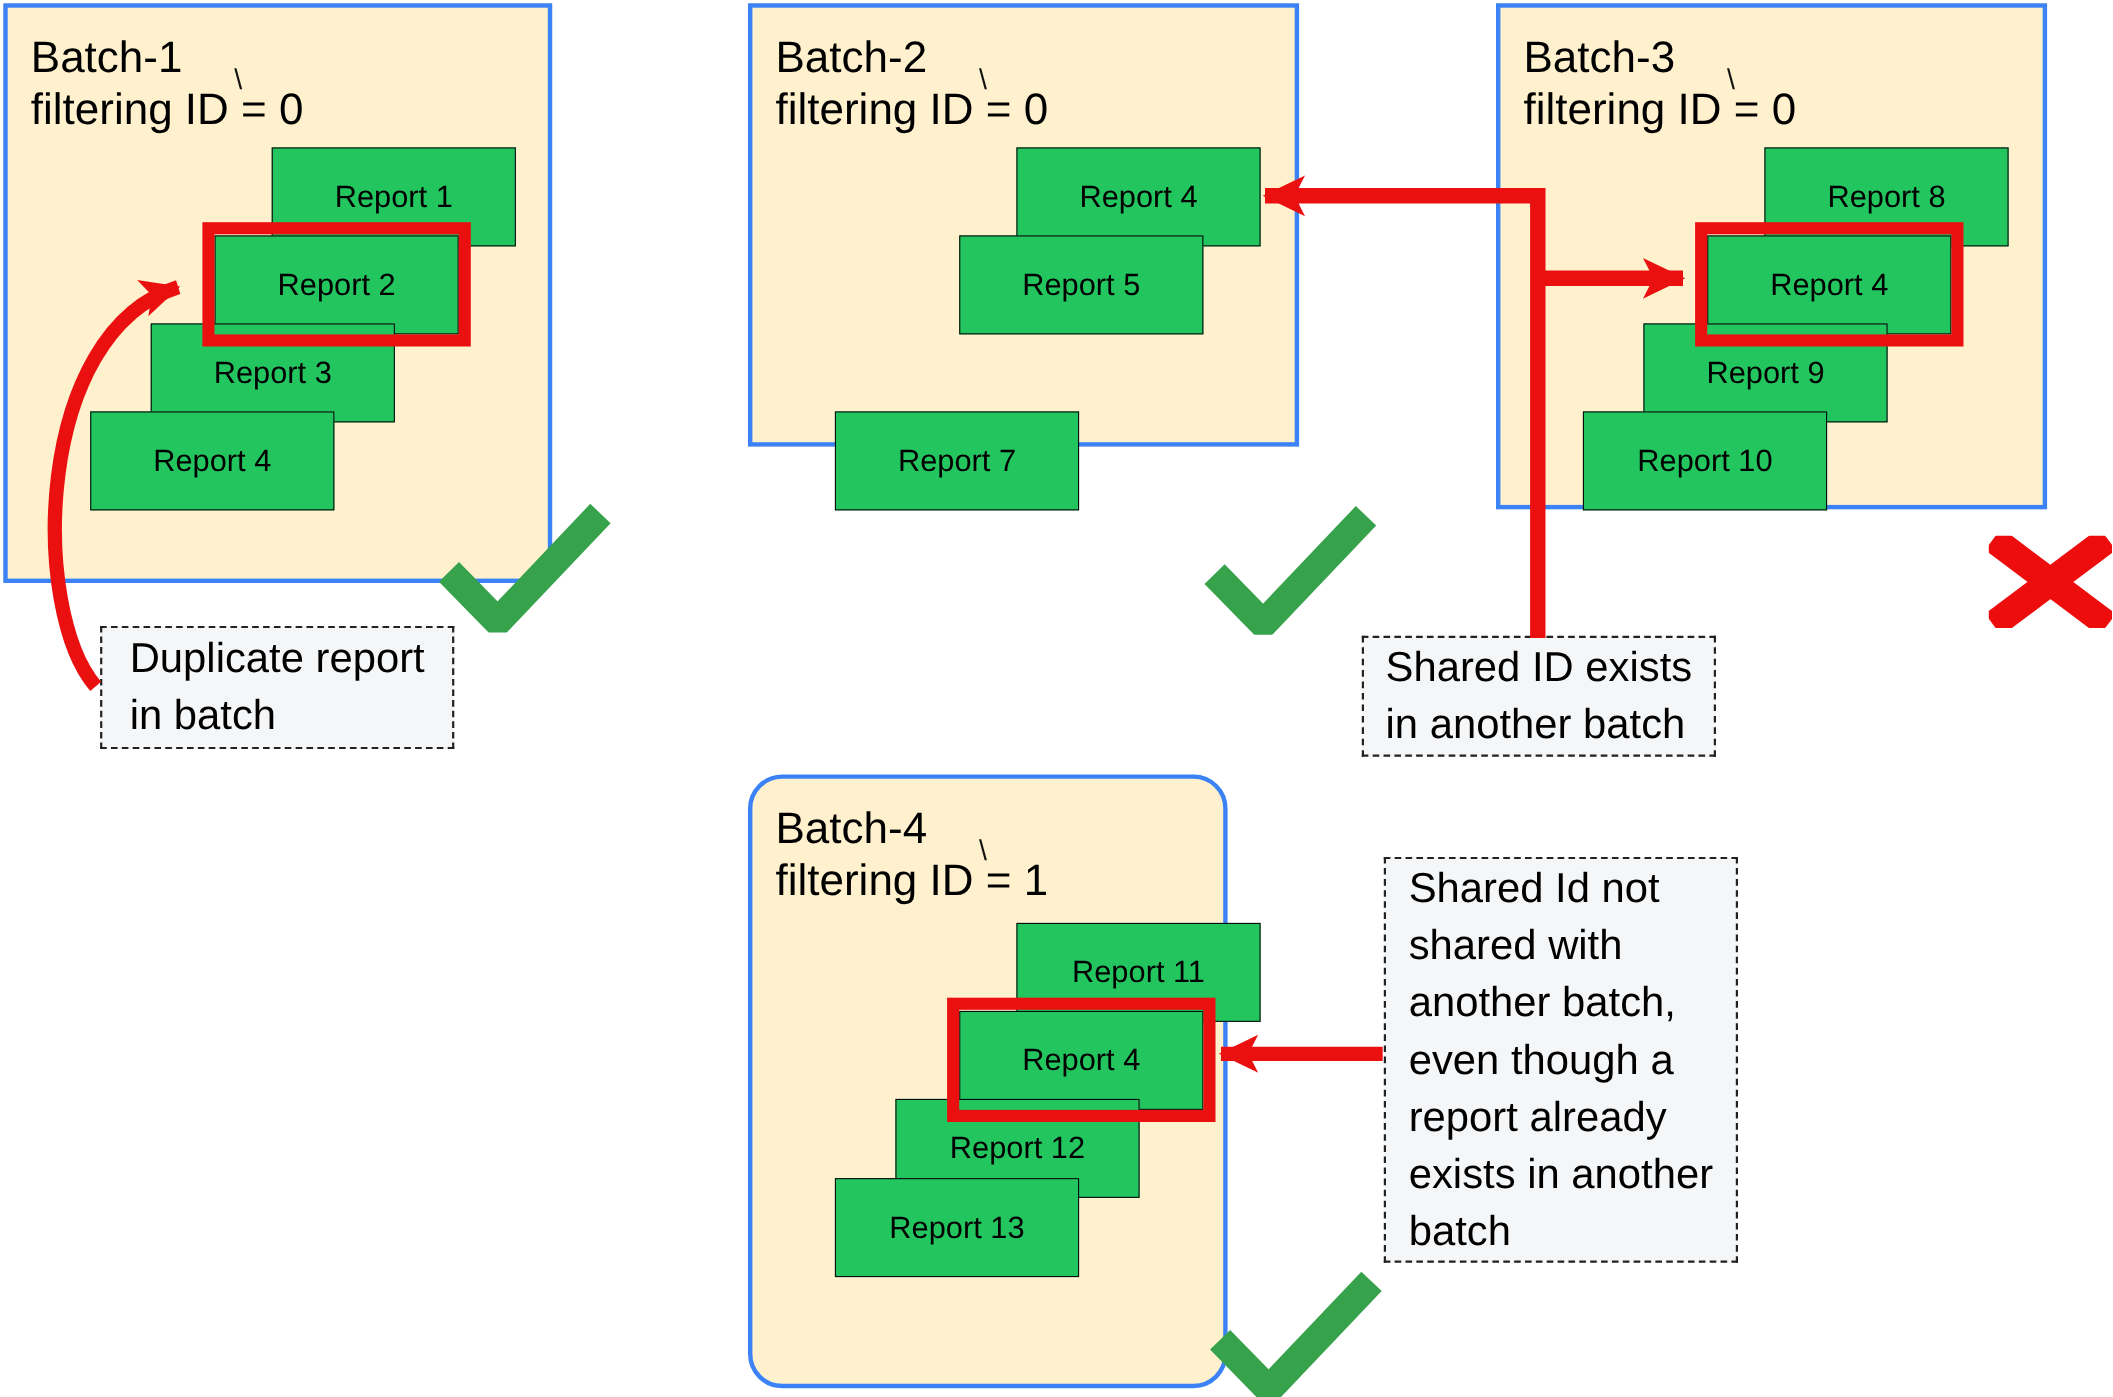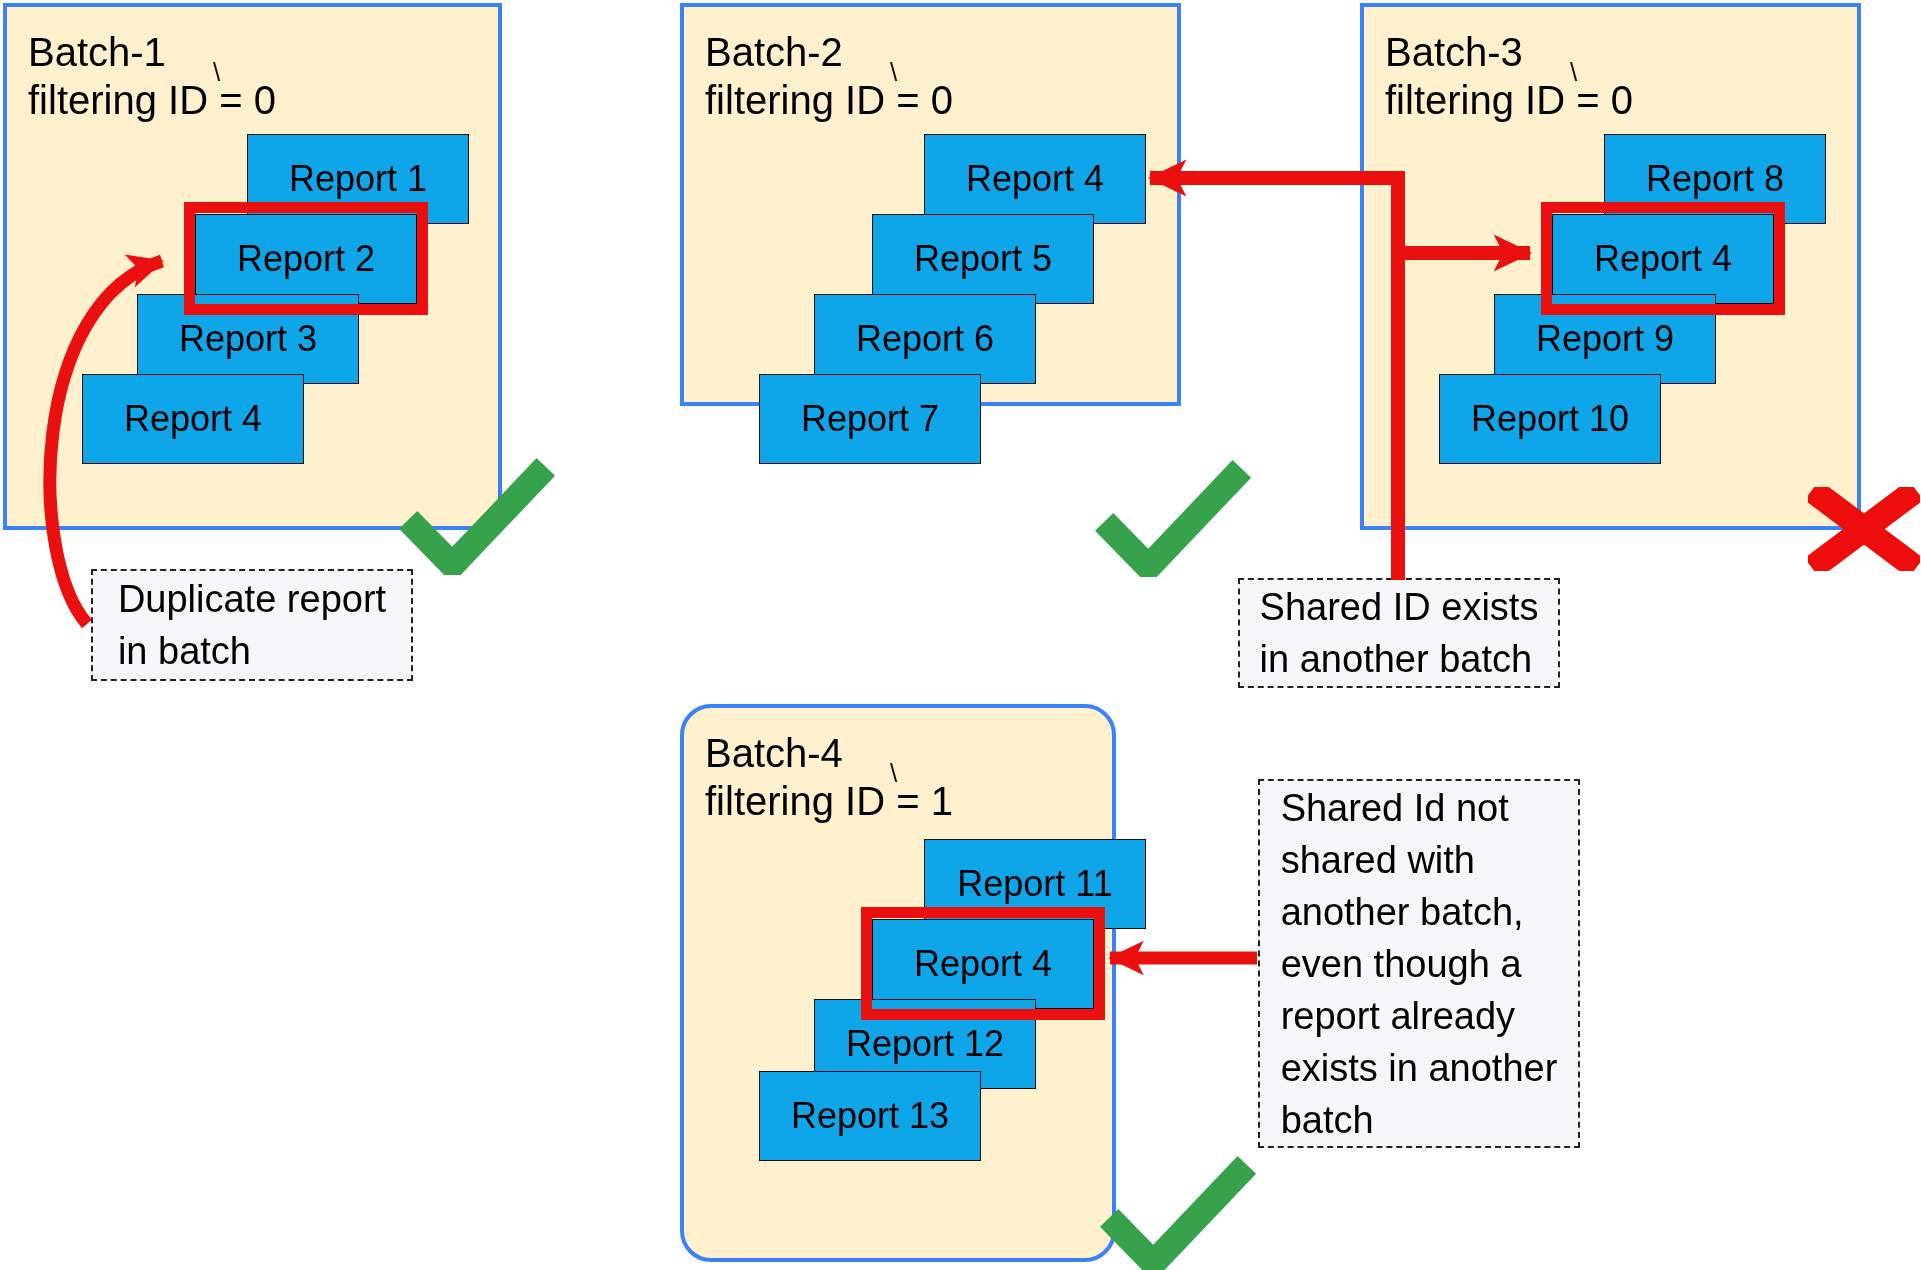--- a/index.html
+++ b/index.html
@@ -31,27 +31,27 @@
     left: 206px;
     top: 52px;
     font-size: 26px;
     line-height: 26px;
     color: #111111;
   }
   .report {
     position: absolute;
     width: 222px;
     height: 90px;
-    background: #0ea5e9;
+    background: #22c55e;
     border: 1.5px solid #0c0c0c;
     box-sizing: border-box;
     display: flex;
     align-items: center;
     justify-content: center;
-    font-size: 36px;
+    font-size: 28px;
     white-space: nowrap;
   }
   .report.r0 { left: 240px; top: 127px; }
   .report.r1 { left: 188px; top: 207px; }
   .report.r2 { left: 130px; top: 287px; }
   .report.r3 { left:  75px; top: 367px; }
   .hl-outline {
     position: absolute;
     left: 177px;
     top: 195px;
@@ -102,25 +102,24 @@
   </section>
 
   <section class="batch" style="left:680px; top:3px; width:501px; height:403px;">
     <div class="batch-title">
       <div>Batch-2</div>
       <div>filtering ID = 0</div>
     </div>
     <span class="stray-mark">\</span>
     <div class="report r0">Report 4</div>
     <div class="report r1">Report 5</div>
-    <div class="report r2">Report 6</div>
     <div class="report r3">Report 7</div>
   </section>
 
-  <section class="batch" style="left:1360px; top:3px; width:501px; height:527px;">
+  <section class="batch" style="left:1360px; top:3px; width:501px; height:460px;">
     <div class="batch-title">
       <div>Batch-3</div>
       <div>filtering ID = 0</div>
     </div>
     <span class="stray-mark">\</span>
     <div class="report r0">Report 8</div>
     <div class="report r1">Report 4</div>
     <div class="report r2">Report 9</div>
     <div class="report r3">Report 10</div>
     <div class="hl-outline"></div>

